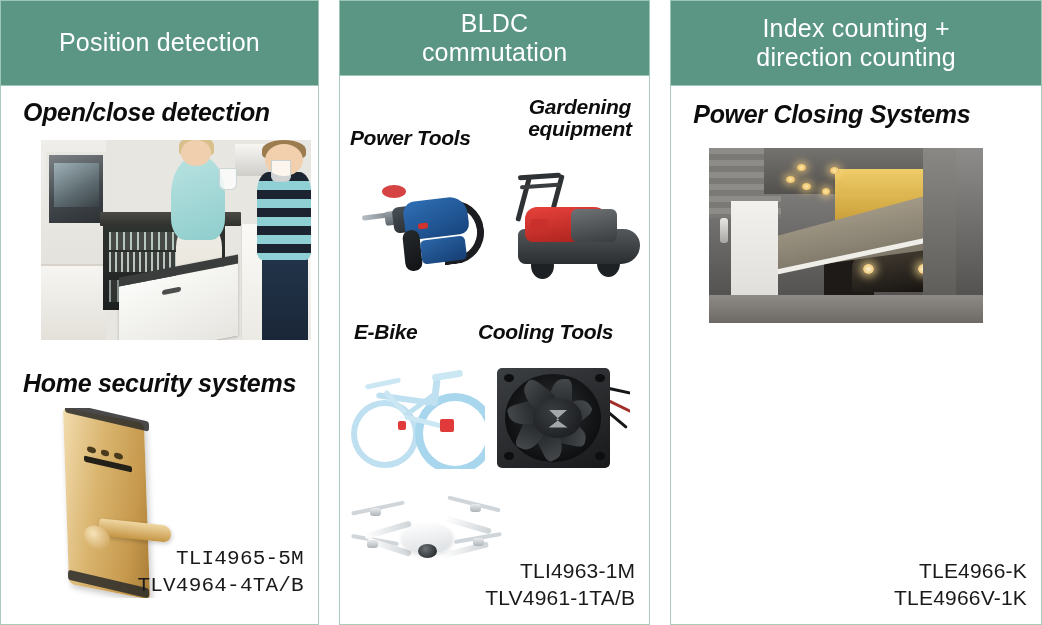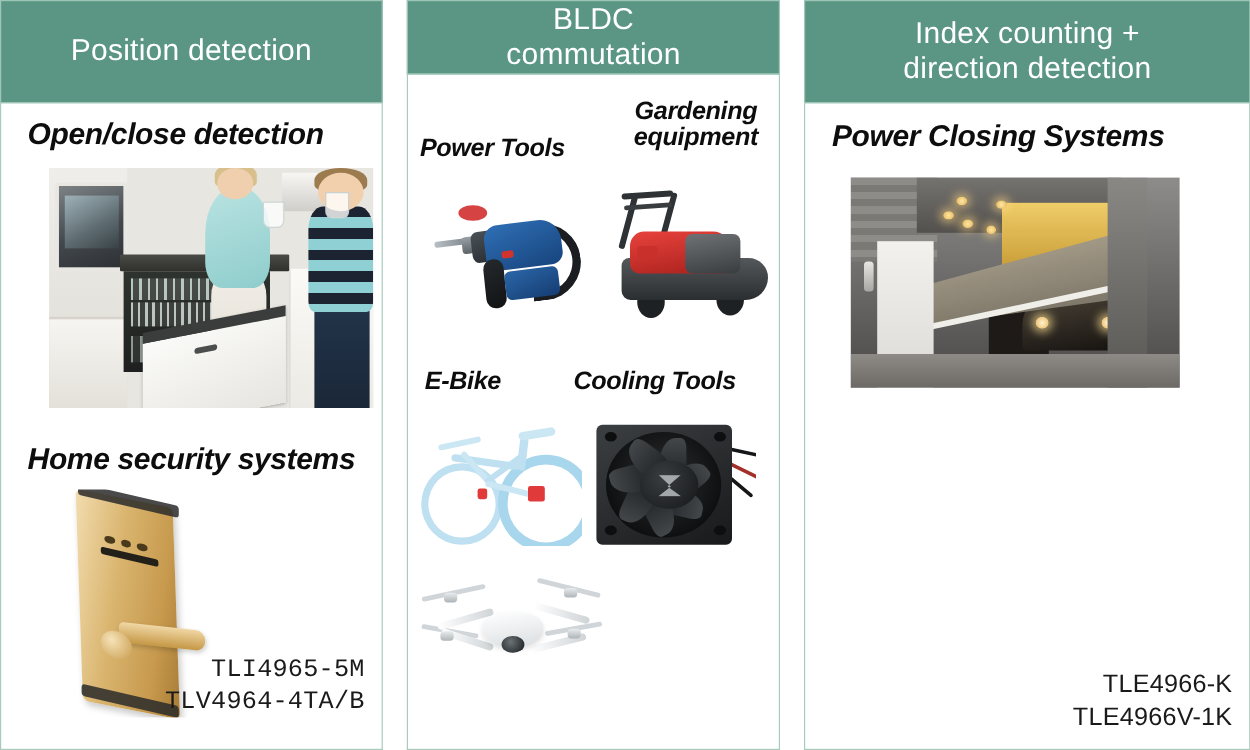--- a/index.html
+++ b/index.html
@@ -34,21 +34,21 @@
     font-size:25px;
     line-height:1.18;
     letter-spacing:.2px;
     display:flex;
     align-items:center;
     justify-content:center;
     box-sizing:border-box;
     border:1px solid #9ec6b6;
   }
   .panel-1 .panel-header{height:86px;}
-  .panel-2 .panel-header{height:62px;}
+  .panel-2 .panel-header{height:76px;}
   .panel-3 .panel-header{height:86px;}
 
   .panel-body{
     flex:1;
     position:relative;
     border:1px solid #a8cbbc;
     border-top:none;
     box-sizing:border-box;
     overflow:hidden;
   }
@@ -355,28 +355,32 @@
         <div class="dr-arm dr-a3"></div>
         <div class="dr-arm dr-a4"></div>
         <div class="dr-mot dr-m1"></div>
         <div class="dr-mot dr-m2"></div>
         <div class="dr-mot dr-m3"></div>
         <div class="dr-mot dr-m4"></div>
         <div class="dr-body"></div>
         <div class="dr-cam"></div>
       </div>
 
+      <div class="pn" style="bottom:12px;">
+        <div>TLI4963-1M</div>
+        <div>TLV4961-1TA/B</div>
+      </div>
     </div>
   </div>
 
   <div class="panel panel-3">
     <div class="panel-header">
       <span>
         <span>Index counting +</span><br>
-        <span>direction detection</span>
+        <span>direction counting</span>
       </span>
     </div>
     <div class="panel-body">
 
       <div class="lbl" style="left:22px;top:14px;">Power Closing Systems</div>
 
       <div class="img garage" style="left:38px;top:62px;width:274px;height:175px;">
         <div class="g-stone"></div>
         <div class="g-soffit"></div>
         <div class="g-glow"></div>

